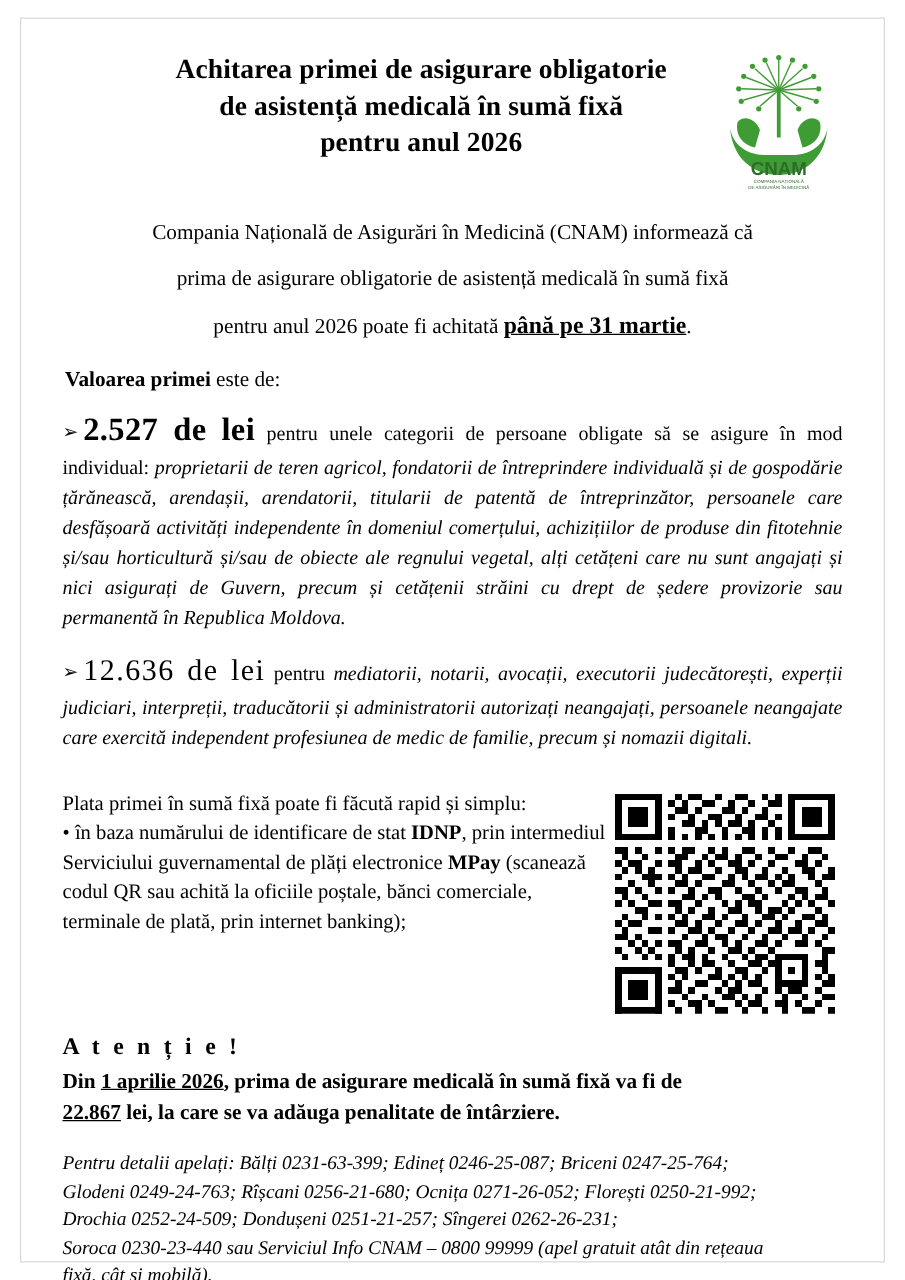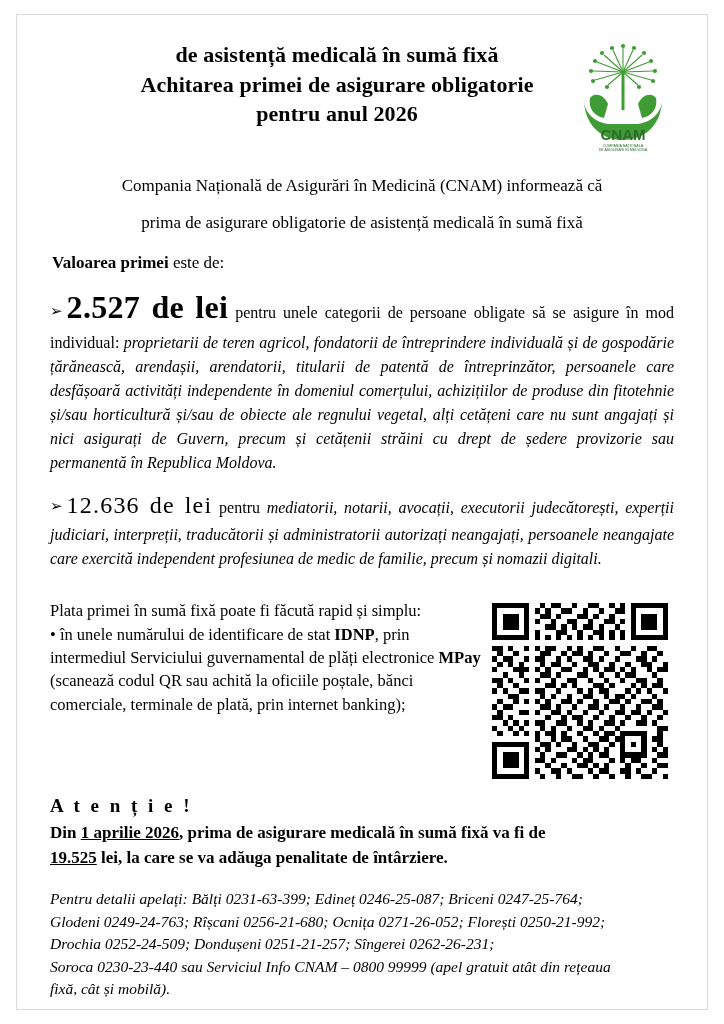--- a/index.html
+++ b/index.html
@@ -87,21 +87,21 @@
     font-size: 16px;
     text-align: justify;
     line-height: 1.5;
   }
   .arrow {
     font-size: 15px;
     vertical-align: 2px;
     padding-right: 4px;
   }
   .amount {
-    font-size: 32px;
+    font-size: 26px;
     font-weight: bold;
     letter-spacing: 0.3px;
   }
   .amount2 {
     font-size: 24px;
     font-weight: normal;
     letter-spacing: 1.2px;
   }
   .ital {
     font-style: italic;
@@ -161,22 +161,22 @@
 </head>
 <body>
 
 <div class="page">
   <div class="frame"></div>
 
   <div class="content">
 
     <div class="header">
       <div class="title">
+        <span class="ln">Achitarea primei de asigurare obligatorie</span>
         <span class="ln">de asistență medicală în sumă fixă</span>
-        <span class="ln">Achitarea primei de asigurare obligatorie</span>
         <span class="ln">pentru anul 2026</span>
       </div>
 
       <div class="logo">
         <svg viewBox="0 0 118 120" width="118" height="120" aria-hidden="true">
 
           <g stroke="#3f9c35" stroke-width="1.1" fill="none">
             <line x1="59" y1="40" x2="59" y2="16"></line>
             <line x1="59" y1="40" x2="49" y2="18"></line>
             <line x1="59" y1="40" x2="69" y2="18"></line>
@@ -216,38 +216,41 @@
           <text x="59" y="108" text-anchor="middle" font-family="Liberation Sans, sans-serif" font-size="15" font-weight="bold" fill="#2f6b2b">CNAM</text>
           <text x="59" y="114.5" text-anchor="middle" font-family="Liberation Sans, sans-serif" font-size="3.6" fill="#2f6b2b">COMPANIA NAȚIONALĂ</text>
           <text x="59" y="119" text-anchor="middle" font-family="Liberation Sans, sans-serif" font-size="3.6" fill="#2f6b2b">DE ASIGURĂRI ÎN MEDICINĂ</text>
         </svg>
       </div>
     </div>
 
     <div class="intro">
       <div>Compania Națională de Asigurări în Medicină (CNAM) informează că</div>
       <div>prima de asigurare obligatorie de asistență medicală în sumă fixă</div>
+      <div>
+        <span>pentru anul 2026 poate fi achitată </span><span class="u-bold">până pe 31 martie</span><span>.</span>
+      </div>
     </div>
 
     <div class="value-head">
       <b>Valoarea primei</b><span> este de:</span>
     </div>
 
     <div class="bullet-block">
       <span class="arrow">➢</span><span class="amount">2.527 de lei</span><span> pentru unele categorii de persoane obligate să se asigure în mod individual: </span><span class="ital">proprietarii de teren agricol, fondatorii de întreprindere individuală și de gospodărie țărănească, arendașii, arendatorii, titularii de patentă de întreprinzător, persoanele care desfășoară activități independente în domeniul comerțului, achizițiilor de produse din fitotehnie și/sau horticultură și/sau de obiecte ale regnului vegetal, alți cetățeni care nu sunt angajați și nici asigurați de Guvern, precum și cetățenii străini cu drept de ședere provizorie sau permanentă în Republica Moldova.</span>
     </div>
 
     <div class="bullet-block second">
       <span class="arrow">➢</span><span class="amount2">12.636 de lei</span><span> pentru </span><span class="ital">mediatorii, notarii, avocații, executorii judecătorești, experții judiciari, interpreții, traducătorii și administratorii autorizați neangajați, persoanele neangajate care exercită independent profesiunea de medic de familie, precum și nomazii digitali.</span>
     </div>
 
     <div class="pay-wrap">
       <div class="pay-text">
         <p>Plata primei în sumă fixă poate fi făcută rapid și simplu:</p>
-        <p><span>• în unele numărului de identificare de stat </span><b>IDNP</b><span>, prin intermediul Serviciului guvernamental de plăți electronice </span><b>MPay</b><span> (scanează codul QR sau achită la oficiile poștale, bănci comerciale, terminale de plată, prin internet banking);</span></p>
+        <p><span>• în baza numărului de identificare de stat </span><b>IDNP</b><span>, prin intermediul Serviciului guvernamental de plăți electronice </span><b>MPay</b><span> (scanează codul QR sau achită la oficiile poștale, bănci comerciale, terminale de plată, prin internet banking);</span></p>
       </div>
 
       <div class="qr">
         <svg viewBox="0 0 33 33" width="176" height="176" shape-rendering="crispEdges" aria-hidden="true">
           <rect width="33" height="33" fill="#ffffff"></rect>
           <g fill="#000000">
 
             <rect x="0" y="0" width="7" height="1"></rect>
               <rect x="0" y="6" width="7" height="1"></rect>
             <rect x="0" y="0" width="1" height="7"></rect>
@@ -561,21 +564,21 @@
             <rect x="28" y="32" width="2" height="1"></rect>
               <rect x="32" y="32" width="1" height="1"></rect>
           </g>
         </svg>
       </div>
     </div>
 
     <div class="attention">A t e n ț i e !</div>
     <div class="warn">
       <div><span>Din </span><u>1 aprilie 2026</u><span>, prima de asigurare medicală în sumă fixă va fi de</span></div>
-      <div><u>19.525</u><span> lei, la care se va adăuga penalitate de întârziere.</span></div>
+      <div><u>22.867</u><span> lei, la care se va adăuga penalitate de întârziere.</span></div>
     </div>
 
     <div class="contacts">
       <p>Pentru detalii apelați: Bălți 0231-63-399; Edineț 0246-25-087; Briceni 0247-25-764;</p>
       <p>Glodeni 0249-24-763; Rîșcani 0256-21-680; Ocnița 0271-26-052; Florești 0250-21-992;</p>
       <p>Drochia 0252-24-509; Dondușeni 0251-21-257; Sîngerei 0262-26-231;</p>
       <p>Soroca 0230-23-440 sau Serviciul Info CNAM – 0800 99999 (apel gratuit atât din rețeaua</p>
       <p>fixă, cât și mobilă).</p>
     </div>
 

